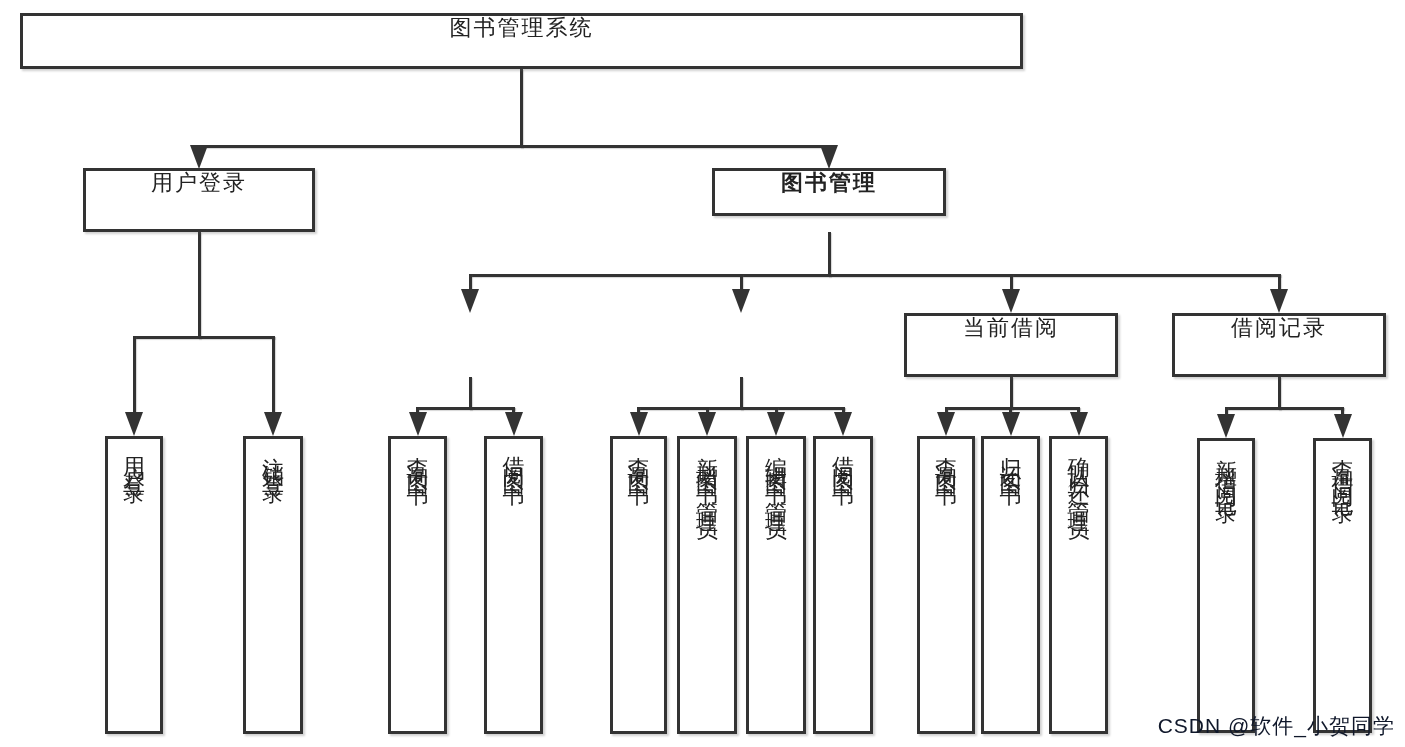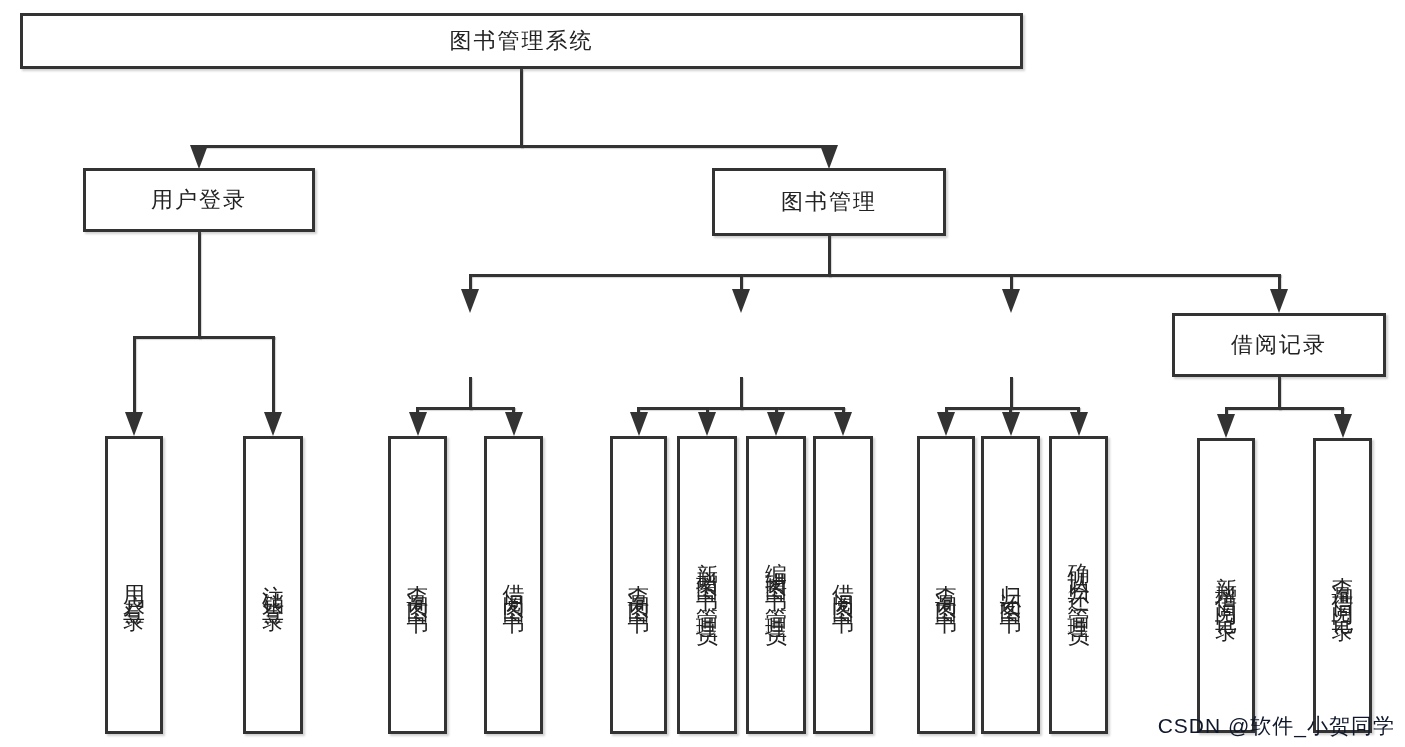--- a/index.html
+++ b/index.html
@@ -10,21 +10,21 @@
     overflow: hidden;
     font-family: "Liberation Sans", sans-serif;
   }
   .stage { position: absolute; left: 0; top: 0; width: 1405px; height: 747px; }
   .node {
     position: absolute;
     box-sizing: border-box;
     border: 3px solid #333333;
     background: #ffffff;
     display: flex;
-    align-items: center;
+    align-items: flex-start;
     justify-content: center;
     color: #222222;
     font-size: 22px;
     box-shadow: 2px 2px 2px rgba(90,90,90,0.28);
     z-index: 2;
   }
   .node > span {
     letter-spacing: 2px;
     white-space: nowrap;
     line-height: 1.1;
@@ -63,22 +63,25 @@
 </head>
 <body>
 
 <div class="stage">
     <div class="node" style="left: 20px; top: 13px; width: 1003px; height: 56px;">
       <span>图书管理系统</span>
     </div>
     <div class="node" style="left: 83px; top: 168px; width: 232px; height: 64px;">
       <span>用户登录</span>
     </div>
-    <div class="node" style="left: 712px; top: 168px; width: 234px; height: 68px;">
+    <div class="node" style="left: 712px; top: 168px; width: 234px; height: 48px; font-weight: bold;">
       <span>图书管理</span>
+    </div>
+    <div class="node" style="left: 904px; top: 313px; width: 214px; height: 64px;">
+      <span>当前借阅</span>
     </div>
     <div class="node" style="left: 1172px; top: 313px; width: 214px; height: 64px;">
       <span>借阅记录</span>
     </div>
     <div class="node vertical" style="left: 105px; top: 436px; width: 58px; height: 298px;">
       <span>用户登录</span>
     </div>
     <div class="node vertical" style="left: 243px; top: 436px; width: 60px; height: 298px;">
       <span>注销登录</span>
     </div>

